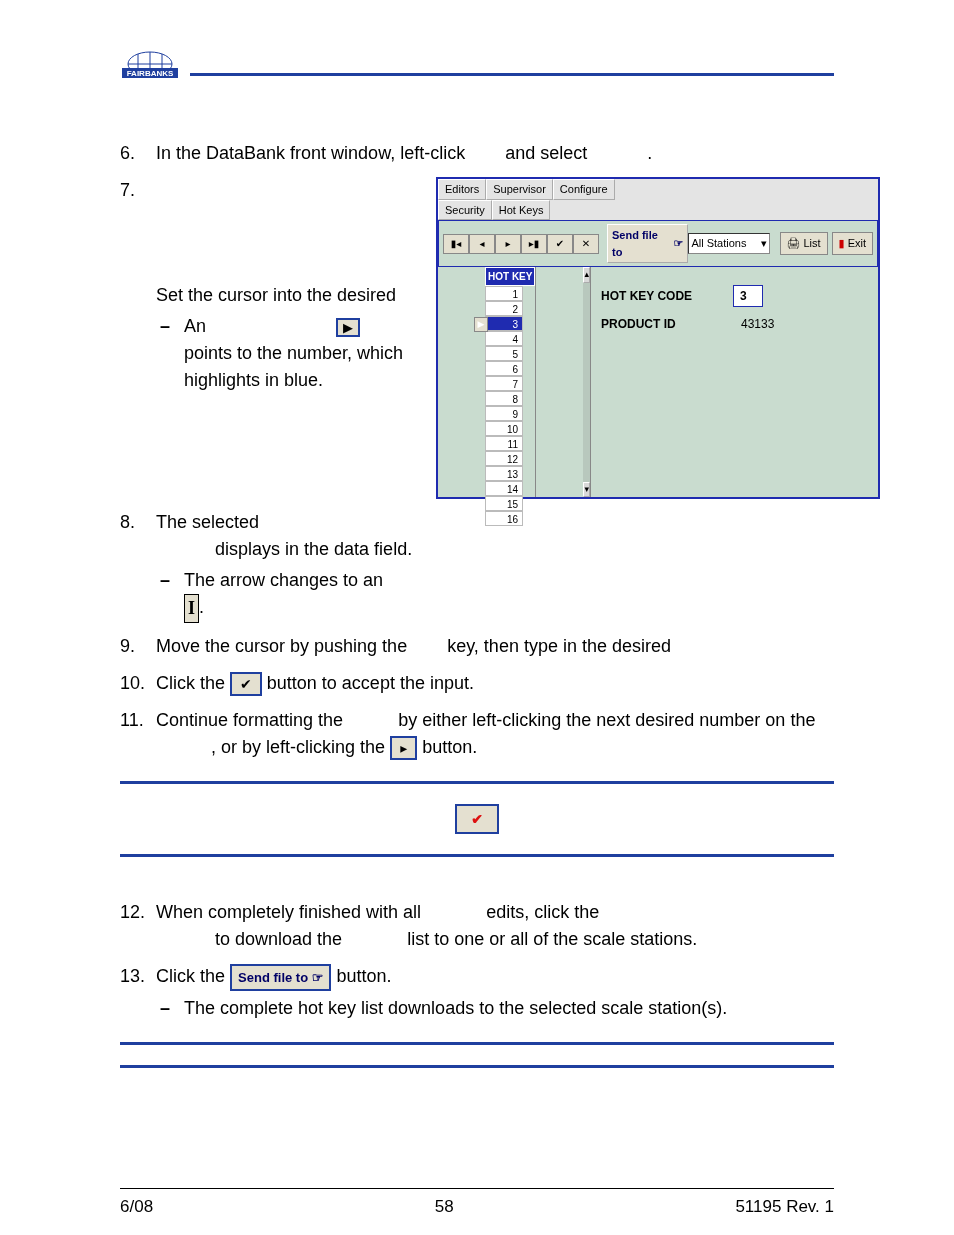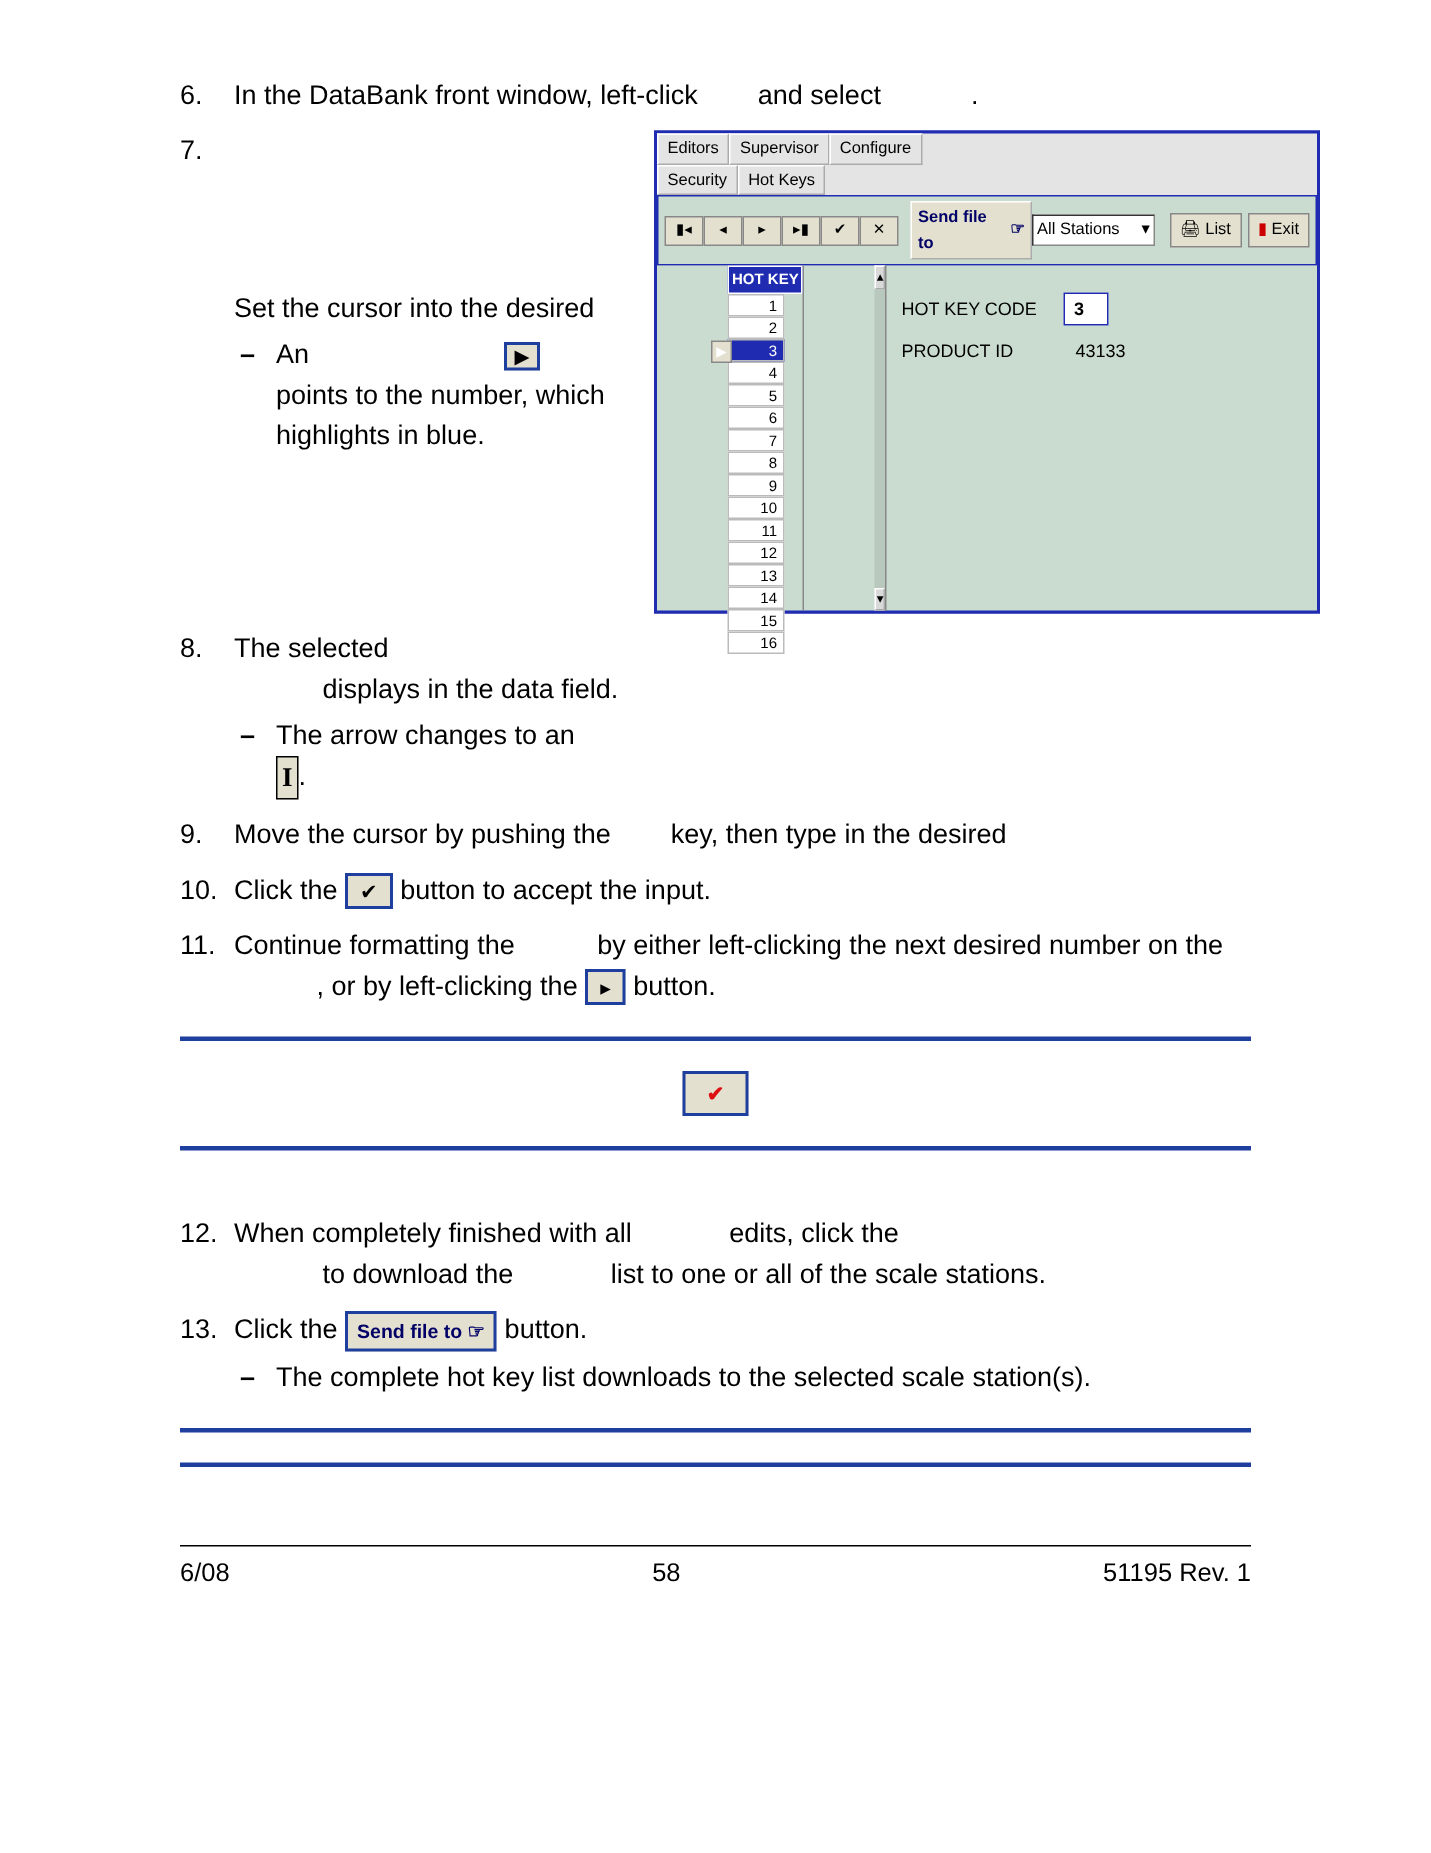--- a/index.html
+++ b/index.html
@@ -124,21 +124,21 @@
     font-weight: bold;
     text-align: center;
     margin: 14px 0;
   }
 
   .footer {
     display:flex;
     justify-content: space-between;
     border-top: 1px solid #000;
     padding-top: 8px;
-    margin-top: 52px;
+    margin-top: 120px;
     font-size: 17px;
     gap: 36px;
   }
 
   
   .win {
     border: 2px solid #1f2bb0;
     background: #1f2bb0;
     width: 440px;
     font-family: Tahoma, 'MS Sans Serif', sans-serif;
@@ -246,23 +246,23 @@
     border:1px outset #fff;
     font-size:9px;
     text-align:center;
   }
   .form-area {
     flex:1;
     padding:18px 10px;
   }
   .frow { display:flex; align-items:center; margin-bottom:8px; }
   .frow label {
-    font-weight:normal;
+    font-weight:bold;
     font-size:12px;
-    width:108px;
+    width:132px;
   }
   .frow .finput {
     background:#fff;
     border:1px solid #1f2bb0;
     padding:1px 6px;
     font-size:12px;
     font-weight:bold;
     min-width:16px;
   }
   .frow .fval {
@@ -278,20 +278,34 @@
     border:1px solid #888;
     font-size:9px;
     text-align:center;
   }
 </style>
 </head>
 <body>
 
 <div class="page">
 
+  <div class="logo-row">
+    <div class="logo">
+      <svg viewBox="0 0 60 40" width="60" height="40">
+        <ellipse cx="30" cy="14" rx="22" ry="12" fill="none" stroke="#1f3f9f" stroke-width="1"></ellipse>
+        <line x1="8" y1="14" x2="52" y2="14" stroke="#1f3f9f"></line>
+        <line x1="30" y1="2" x2="30" y2="26" stroke="#1f3f9f"></line>
+        <line x1="18" y1="4" x2="18" y2="24" stroke="#1f3f9f"></line>
+        <line x1="42" y1="4" x2="42" y2="24" stroke="#1f3f9f"></line>
+        <rect x="2" y="18" width="56" height="10" fill="#1f3f9f"></rect>
+        <text x="30" y="26" font-size="8" fill="#fff" text-anchor="middle" font-weight="bold">FAIRBANKS</text>
+      </svg>
+    </div>
+    <div class="header-rule"></div>
+  </div>
 
   <ol class="main-list">
 
     <li>
       <span>In the DataBank front window, left-click</span>
       <span>&nbsp;&nbsp;&nbsp;&nbsp;&nbsp;&nbsp;</span>
       <span>and select</span>
       <span>&nbsp;&nbsp;&nbsp;&nbsp;&nbsp;&nbsp;&nbsp;&nbsp;&nbsp;&nbsp;</span>
       <span>.</span>
     </li>

